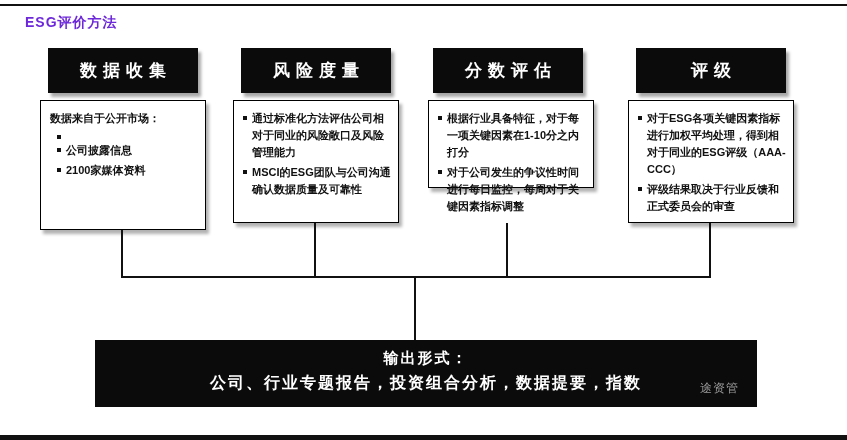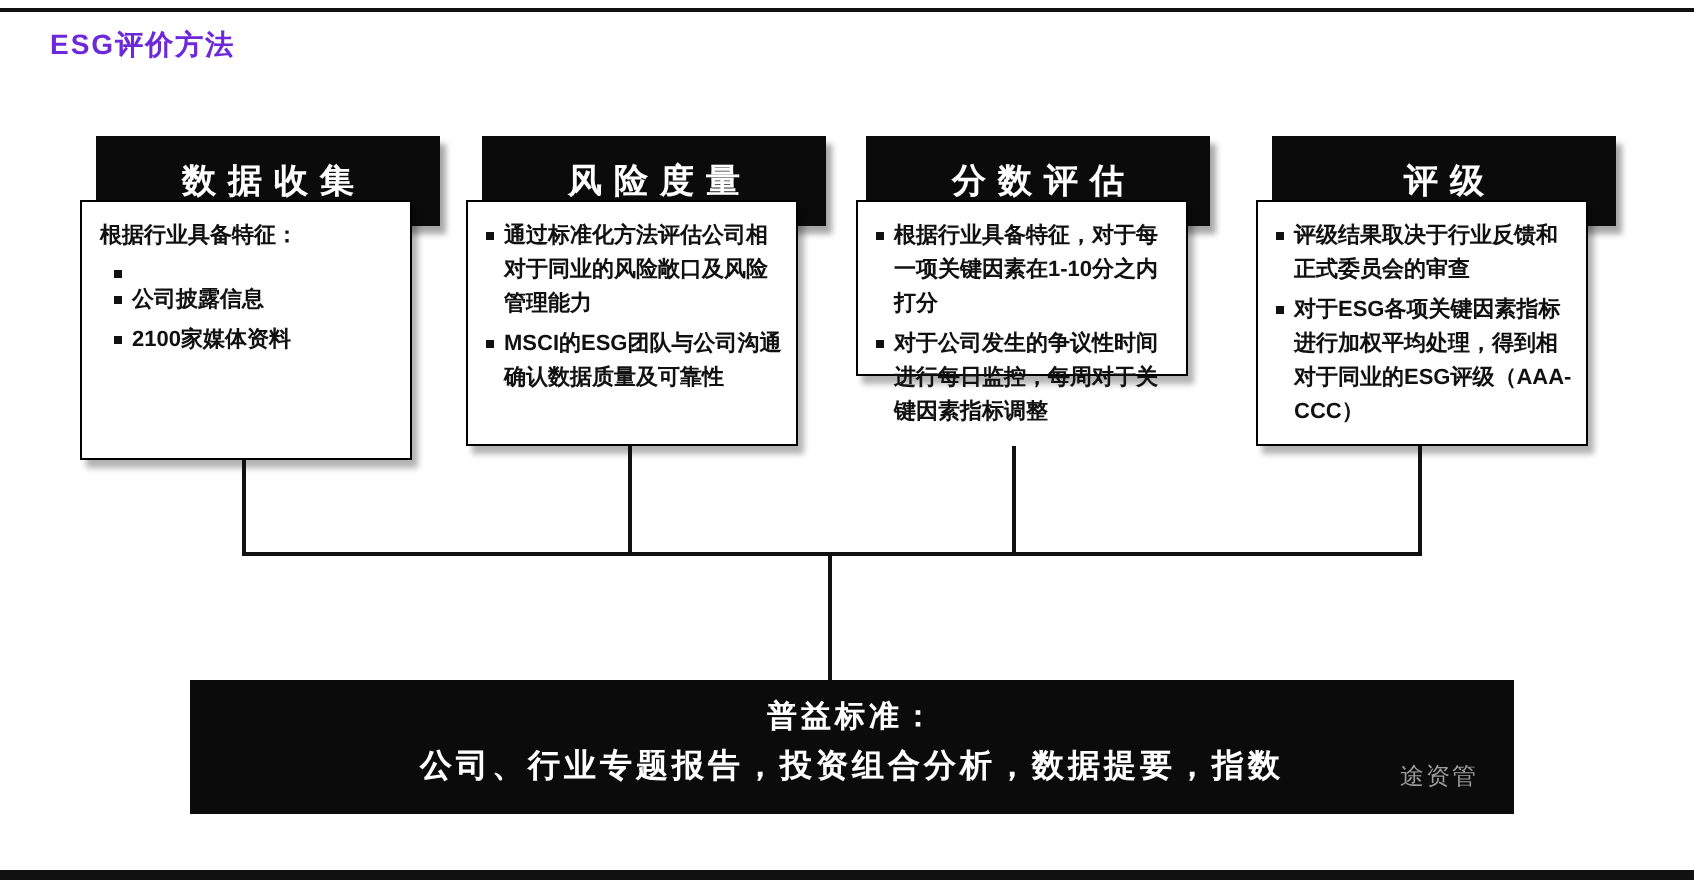--- a/index.html
+++ b/index.html
@@ -5,21 +5,21 @@
   * { margin:0; padding:0; box-sizing:border-box; }
   html,body { background:#ffffff; font-family:"Liberation Sans", sans-serif; }
   .canvas { position:relative; width:847px; height:440px; background:#ffffff; overflow:hidden; }
 
   .rule-top    { position:absolute; left:0; top:4px;  width:100%; height:2px; background:#111; }
   .rule-bottom { position:absolute; left:0; bottom:0; width:100%; height:5px; background:#111; }
 
   .page-title { position:absolute; left:25px; top:14px; font-size:14px; font-weight:bold; color:#6d28d9; letter-spacing:1px; }
 
   .col-header {
-    position:absolute; top:68px; height:45px; width:172px;
+    position:absolute; top:48px; height:45px; width:150px;
     background:#0b0b0b; color:#ffffff;
     display:flex; align-items:center; justify-content:center;
     font-size:17px; font-weight:bold; letter-spacing:6px; padding-left:6px;
     box-shadow:3px 4px 3px rgba(0,0,0,0.35);
   }
   .col-body {
     position:absolute; top:100px; width:166px;
     background:#ffffff; border:1px solid #000;
     box-shadow:3px 4px 3px rgba(0,0,0,0.30);
     padding:9px 6px 6px 9px;
@@ -51,21 +51,21 @@
 <body>
 
 <div class="canvas">
 
   <div class="rule-top"></div>
 
   <div class="page-title">ESG评价方法</div>
 
   <div class="col-header" style="left:48px;">数据收集</div>
   <div class="col-body" style="left:40px; height:130px;">
-    <div class="intro">根据行业具备特征：</div>
+    <div class="intro">数据来自于公开市场：</div>
     <div class="bullets-indent">
       <div class="bullet">
         <span class="dot"></span>
       </div>
       <div class="bullet">
         <span class="dot"></span>
         <span>公司披露信息</span>
       </div>
       <div class="bullet">
         <span class="dot"></span>
@@ -95,37 +95,37 @@
     <div class="bullet">
       <span class="dot"></span>
       <span>对于公司发生的争议性时间进行每日监控，每周对于关键因素指标调整</span>
     </div>
   </div>
 
   <div class="col-header" style="left:636px;">评级</div>
   <div class="col-body" style="left:628px; height:123px;">
     <div class="bullet">
       <span class="dot"></span>
-      <span>评级结果取决于行业反馈和正式委员会的审查</span>
+      <span>对于ESG各项关键因素指标进行加权平均处理，得到相对于同业的ESG评级（AAA-CCC）</span>
     </div>
     <div class="bullet">
       <span class="dot"></span>
-      <span>对于ESG各项关键因素指标进行加权平均处理，得到相对于同业的ESG评级（AAA-CCC）</span>
+      <span>评级结果取决于行业反馈和正式委员会的审查</span>
     </div>
   </div>
 
   <div class="line" style="left:121px; top:230px; width:2px; height:48px;"></div>
   <div class="line" style="left:314px; top:223px; width:2px; height:55px;"></div>
   <div class="line" style="left:506px; top:223px; width:2px; height:55px;"></div>
   <div class="line" style="left:709px; top:223px; width:2px; height:55px;"></div>
   <div class="line" style="left:121px; top:276px; width:590px; height:2px;"></div>
   <div class="line" style="left:414px; top:276px; width:2px; height:64px;"></div>
 
   <div class="output-box">
-    <div class="output-label">普益标准：</div>
+    <div class="output-label">输出形式：</div>
     <div class="output-content">公司、行业专题报告，投资组合分析，数据提要，指数</div>
   </div>
 
   <div class="wm-handle">途资管</div>
 
   <div class="rule-bottom"></div>
 
 </div>
 
 </body></html>

